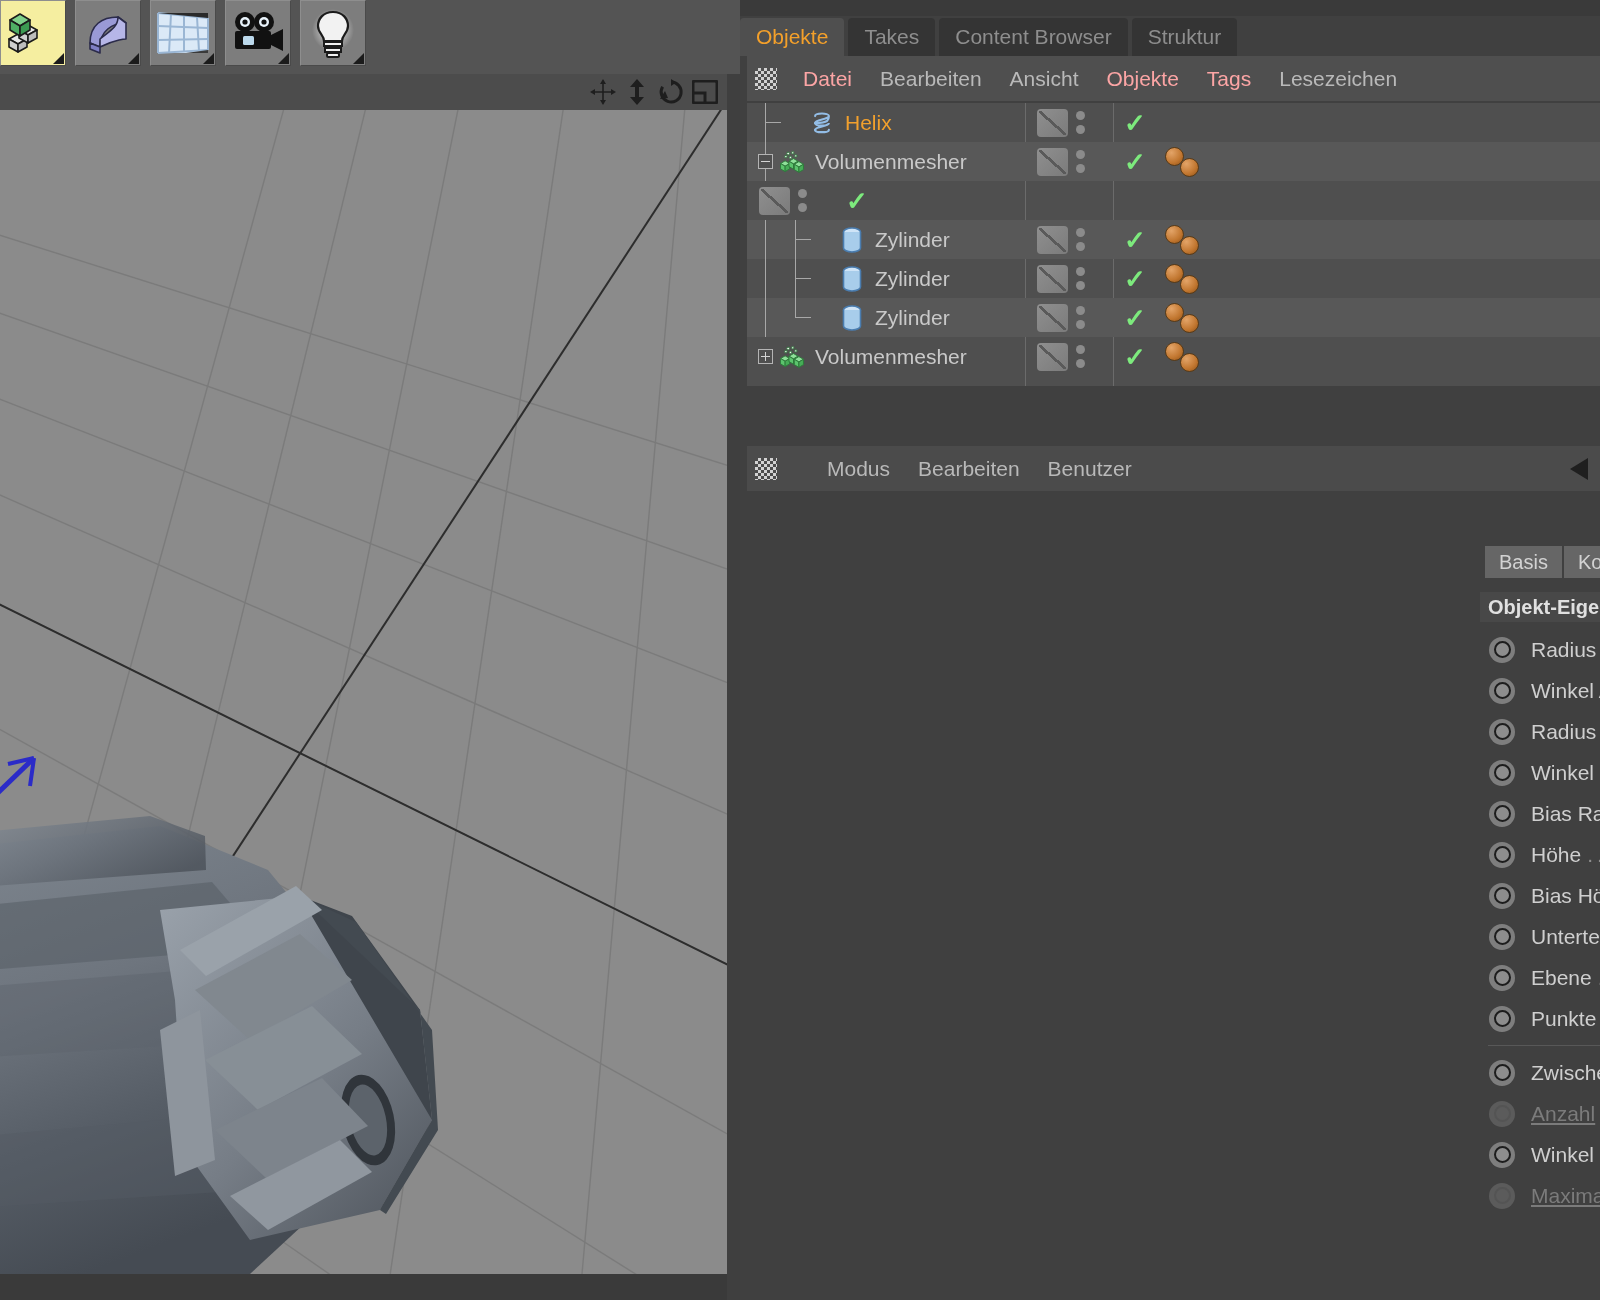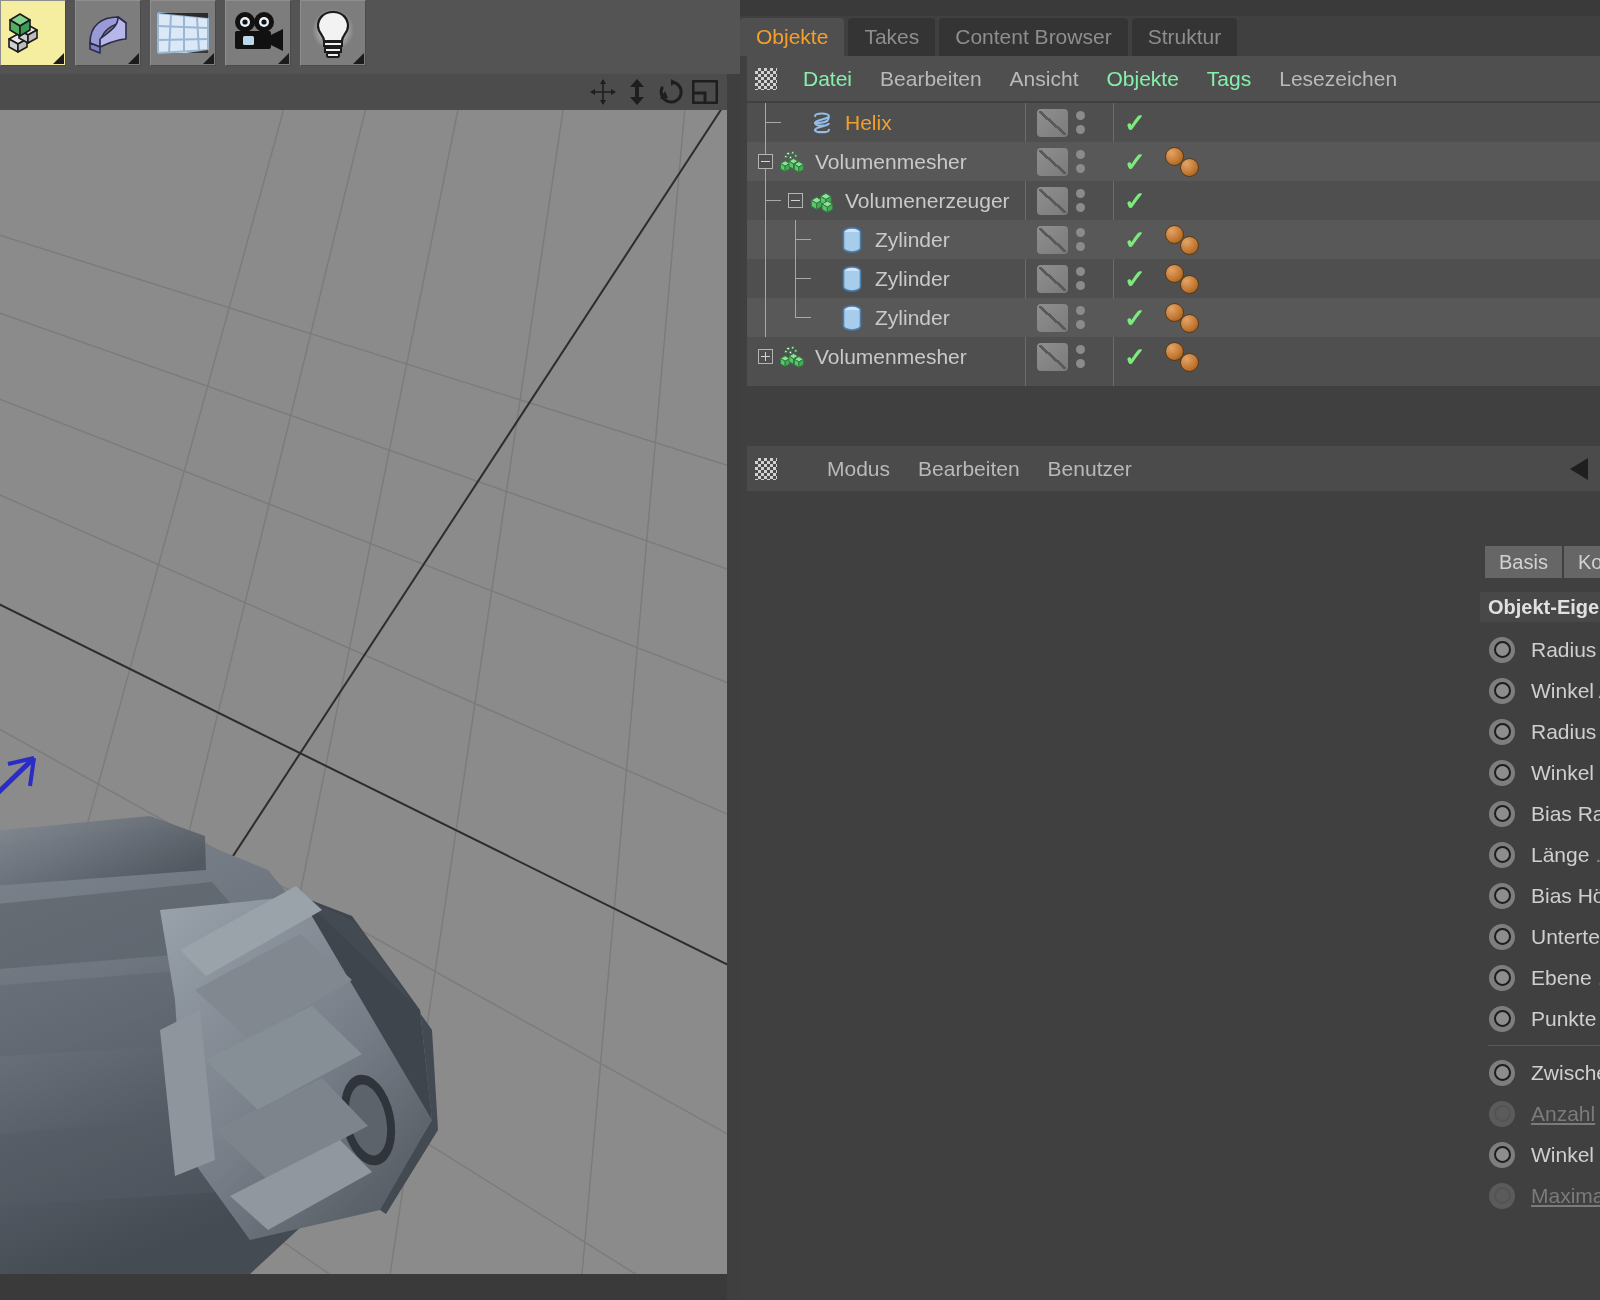--- a/index.html
+++ b/index.html
@@ -44,21 +44,21 @@
   .ptab.active{ background:#4f4f4f; color:#f4a02a; }
 
   .menubar{ position:absolute; left:7px; top:40px; width:853px; height:45px;
     background:#4f4f4f; display:flex; align-items:center; padding-left:8px; }
   .dotgrip{ width:22px; height:22px; margin-right:12px;
     background-image:
       linear-gradient(45deg,#d9d9d9 25%,transparent 25%,transparent 75%,#d9d9d9 75%),
       linear-gradient(45deg,#d9d9d9 25%,transparent 25%,transparent 75%,#d9d9d9 75%);
     background-size:6px 6px; background-position:0 0,3px 3px; opacity:.95; }
   .mi{ font-size:21px; color:#b9b9b9; padding:0 14px; }
-  .mi.hl{ color:#86efac; }
+  .mi.hl{ color:#fca5a5; }
 
   
   .tree{ position:absolute; left:7px; top:87px; width:853px; height:283px; background:#4f4f4f; }
   .trow{ position:relative; height:39px; display:flex; align-items:center; }
   .trow.alt{ background:#585858; }
   .tname-col{ position:relative; width:278px; height:39px; display:flex; align-items:center; }
   .tline{ position:absolute; background:#a8a8a8; }
   .expander{ position:absolute; width:15px; height:15px; border:1px solid #b4b4b4;
     background:#4f4f4f; }
   .expander i{ position:absolute; background:#d4d4d4; }
@@ -371,43 +371,20 @@
                 <span></span>
               </div>
             </div>
             <div class="checkg" style="width: 32px; text-align: center;">✓</div>
             <div class="mat2" style="margin-left: 14px;">
               <div class="mball" style="left:0;top:2px;"></div>
               <div class="mball" style="left:15px;top:13px;"></div>
             </div>
           </div>
           <div class="trow">
-            <div class="tname-col">
-              <div class="tline" style="left: 18px; top: 0px; width: 1px; height: 39px;"></div>
-              <div class="tline" style="left: 18px; top: 19px; width: 16px; height: 1px;"></div>
-              <div class="expander" style="left: 41px; top: 12px;">
-                <i class="h"></i>
-              </div>
-              <div class="ticon" style="margin-left: 62px;">
-                <svg width="30" height="26" viewBox="0 0 34 30">
-                  <g stroke="#2f7a3c" stroke-width="1.3" stroke-linejoin="round">
-                    <path d="M3 14 L10 10 L17 14 L10 18 Z" fill="#8fe09a"></path>
-                    <path d="M3 14 L3 22 L10 26 L10 18 Z" fill="#5cc46d"></path>
-                    <path d="M10 18 L17 14 L17 22 L10 26 Z" fill="#46ad57"></path>
-                    <path d="M15 9 L22 5 L29 9 L22 13 Z" fill="#8fe09a"></path>
-                    <path d="M15 9 L15 17 L22 21 L22 13 Z" fill="#5cc46d"></path>
-                    <path d="M22 13 L29 9 L29 17 L22 21 Z" fill="#46ad57"></path>
-                    <path d="M17 19 L24 15 L31 19 L24 23 Z" fill="#8fe09a"></path>
-                    <path d="M17 19 L17 26 L24 30 L24 23 Z" fill="#5cc46d"></path>
-                    <path d="M24 23 L31 19 L31 26 L24 30 Z" fill="#46ad57"></path>
-                  </g>
-                </svg>
-              </div>
-              <span class="tlabel" style="margin-left: 10px;">Volumenerzeuger</span>
-            </div>
             <div style="display: flex; align-items: center; margin-left: 12px; width: 76px;">
               <div class="tagslash"></div>
               <div class="dots2">
                 <span></span>
                 <span></span>
               </div>
             </div>
             <div class="checkg" style="width: 32px; text-align: center;">✓</div>
             <div class="mat2" style="margin-left: 14px;"></div>
           </div>
@@ -596,21 +573,21 @@
             </div>
             <div class="lblwrap">
               <span class="plabel">Bias Radius</span>
             </div>
           </div>
           <div class="prow">
             <div class="pdot">
               <i></i>
             </div>
             <div class="lblwrap">
-              <span class="plabel">Länge</span>
+              <span class="plabel">Höhe</span>
               <span class="pdots">...........</span>
             </div>
           </div>
           <div class="prow">
             <div class="pdot">
               <i></i>
             </div>
             <div class="lblwrap">
               <span class="plabel">Bias Höhe</span>
             </div>

